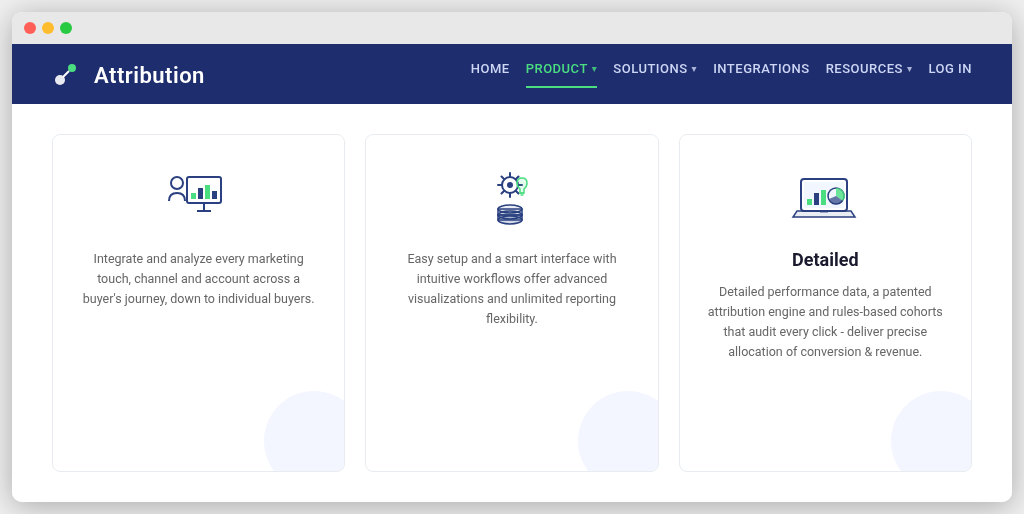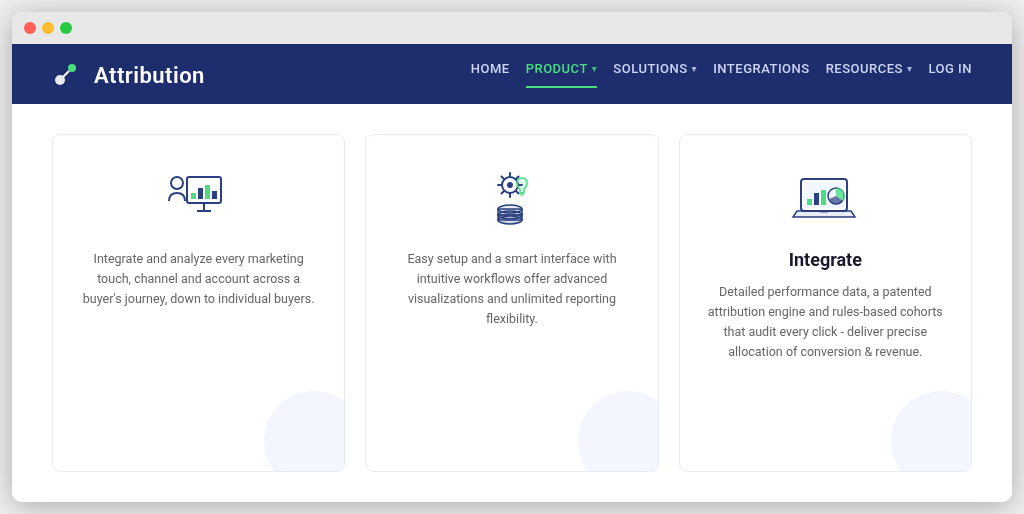--- a/index.html
+++ b/index.html
@@ -345,19 +345,19 @@
             <rect x="36" y="27" width="5" height="15" fill="#4ade80"></rect>
 
             <circle cx="51" cy="33" r="8" stroke="#2a4080" stroke-width="1.5" fill="none"></circle>
             <path d="M51 33 L51 25 A8 8 0 0 1 58 38 Z" fill="#4ade80" opacity="0.8"></path>
             <path d="M51 33 L58 38 A8 8 0 0 1 44 36 Z" fill="#2a4080" opacity="0.7"></path>
 
             <path d="M12 48 L66 48 L70 54 L8 54 Z" stroke="#2a4080" stroke-width="1.5" fill="rgba(42,64,128,0.1)"></path>
             <rect x="35" y="48" width="8" height="2" fill="#2a4080" opacity="0.4"></rect>
           </svg>
         </div>
-        <h3 class="feature-title">Integrate</h3>
+        <h3 class="feature-title">Detailed</h3>
         <p class="feature-desc">Detailed performance data, a patented attribution engine and rules-based cohorts that audit every click - deliver precise allocation of conversion &amp; revenue.</p>
       </div>
 
     </div>
   </div>
 </div>
 
 </body></html>

